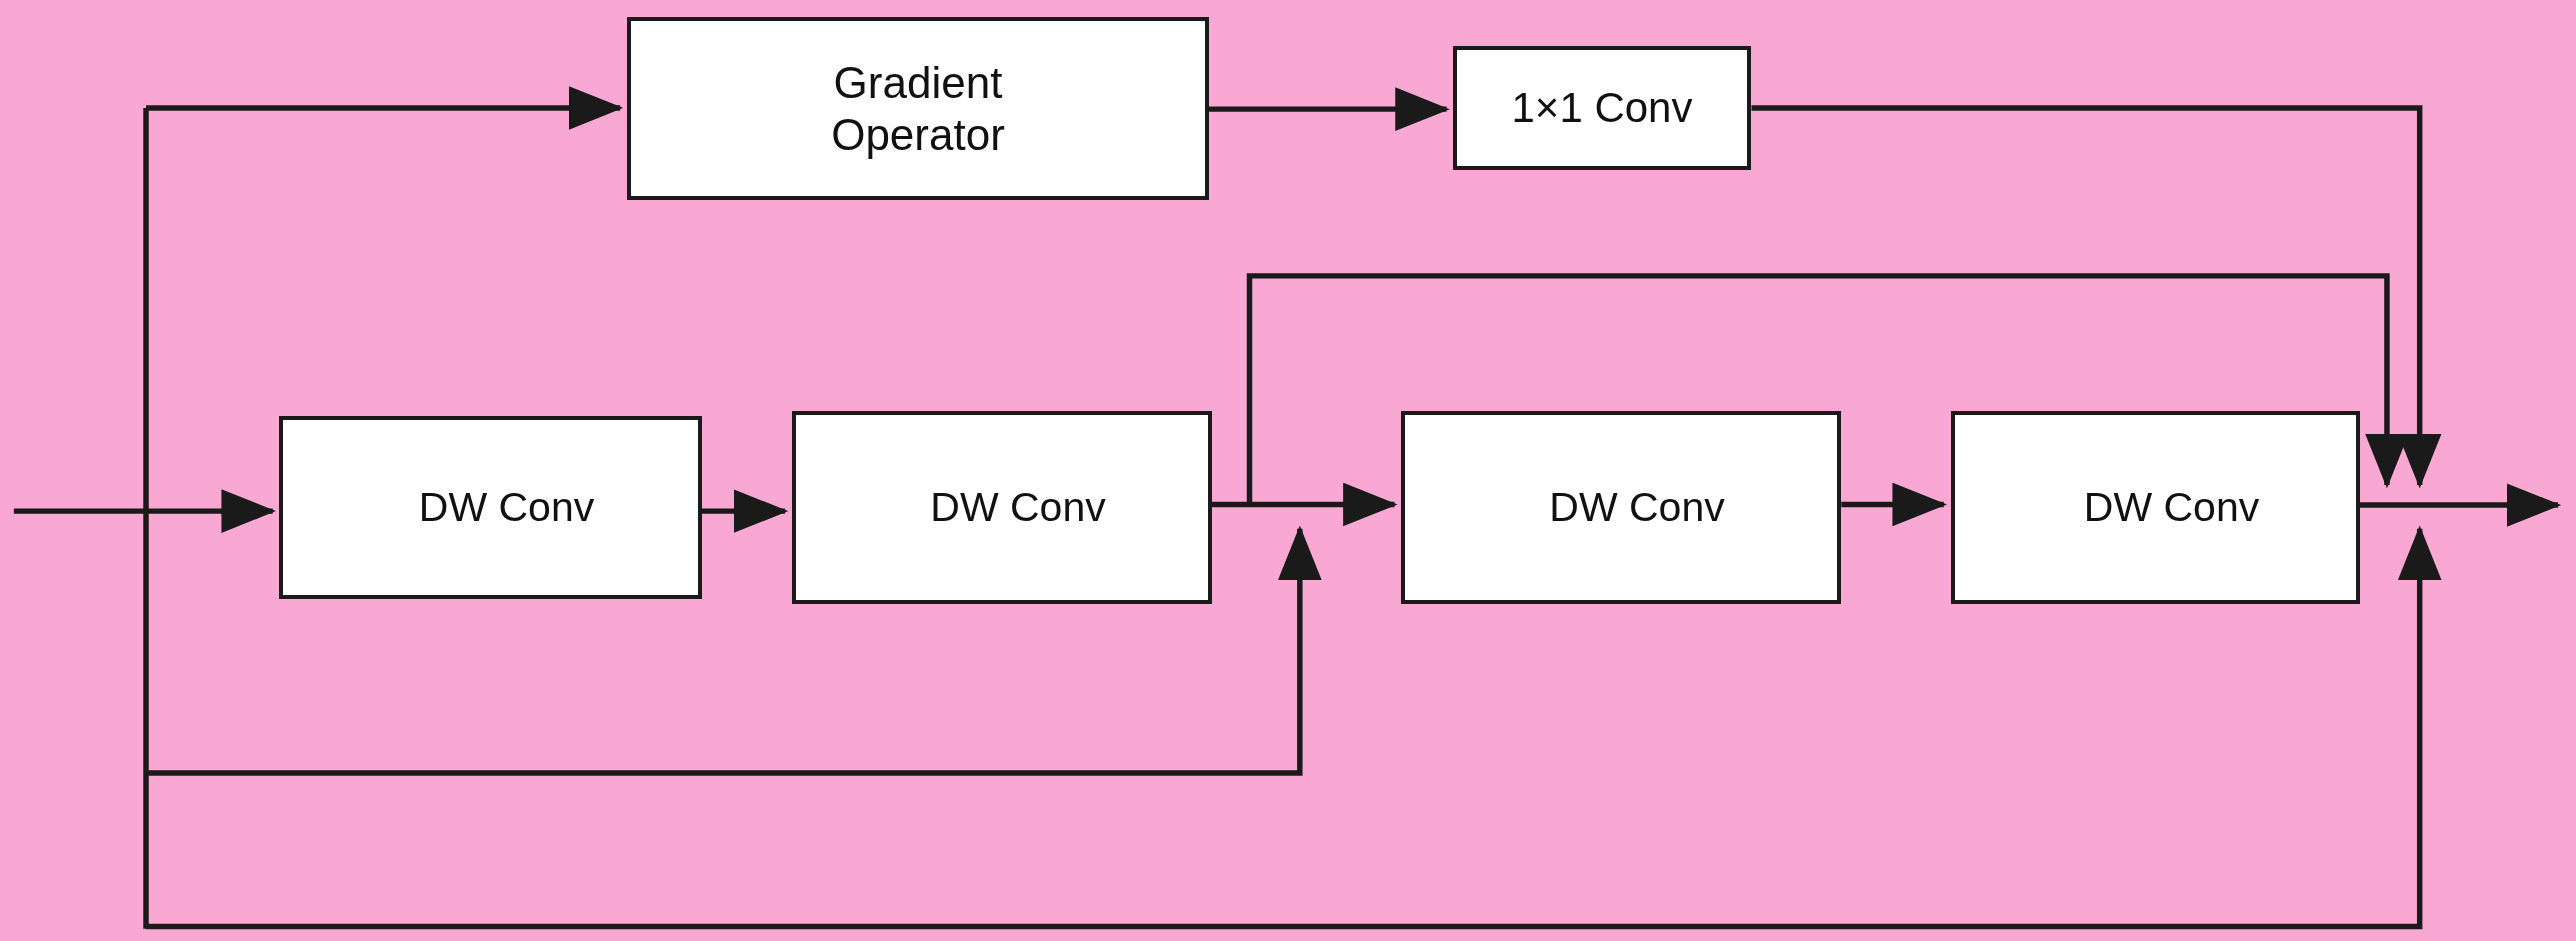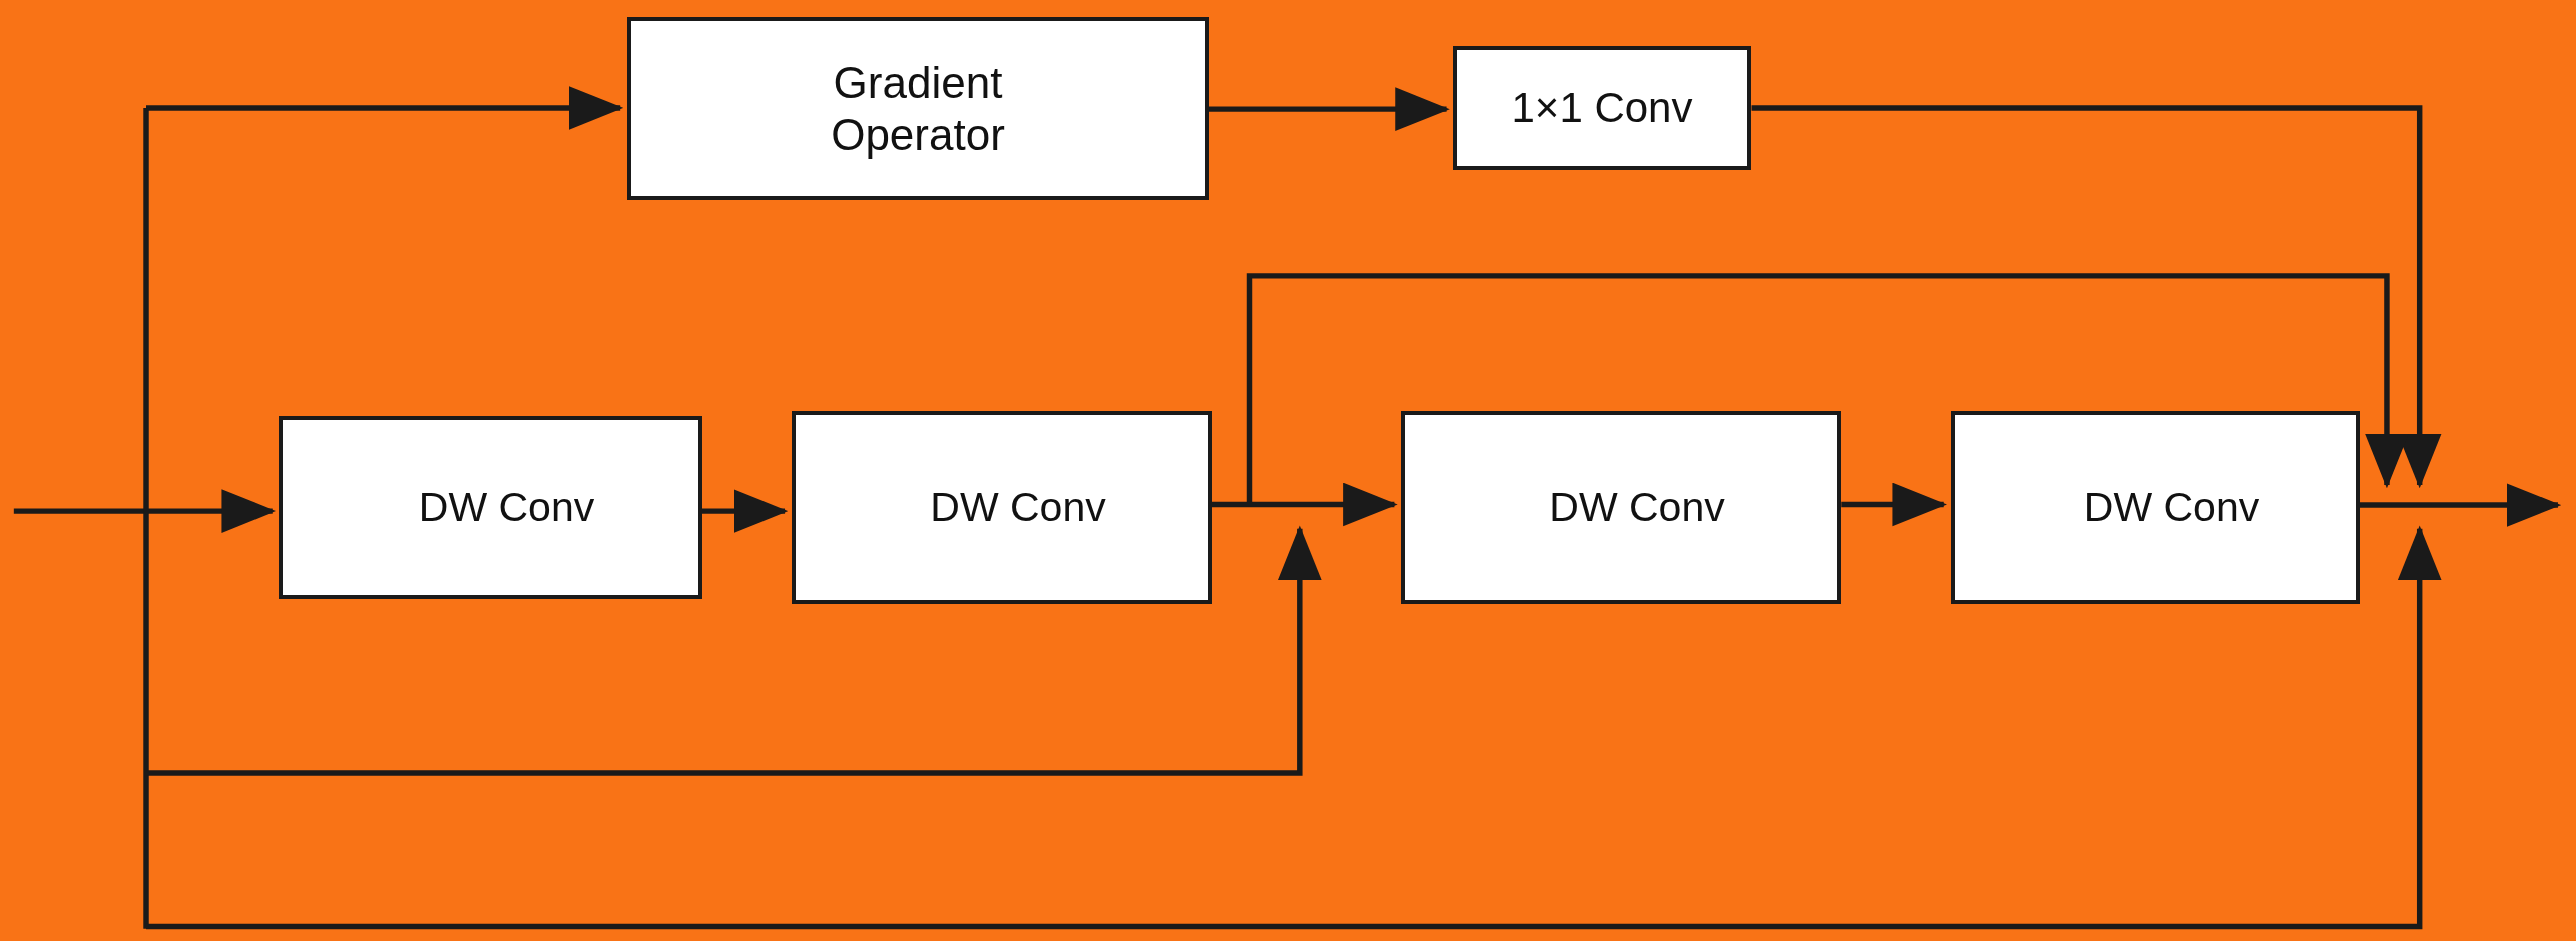--- a/index.html
+++ b/index.html
@@ -8,21 +8,21 @@
     padding: 0;
     background: #ffffff;
   }
   body {
     font-family: "Liberation Sans", sans-serif;
   }
   #diagram-root {
     position: relative;
     width: 2576px;
     height: 941px;
-    background: #f97316;
+    background: #f9a8d4;
     overflow: hidden;
   }
   #diagram-svg {
     position: absolute;
     left: 0;
     top: 0;
     width: 2576px;
     height: 941px;
     display: block;
   }

